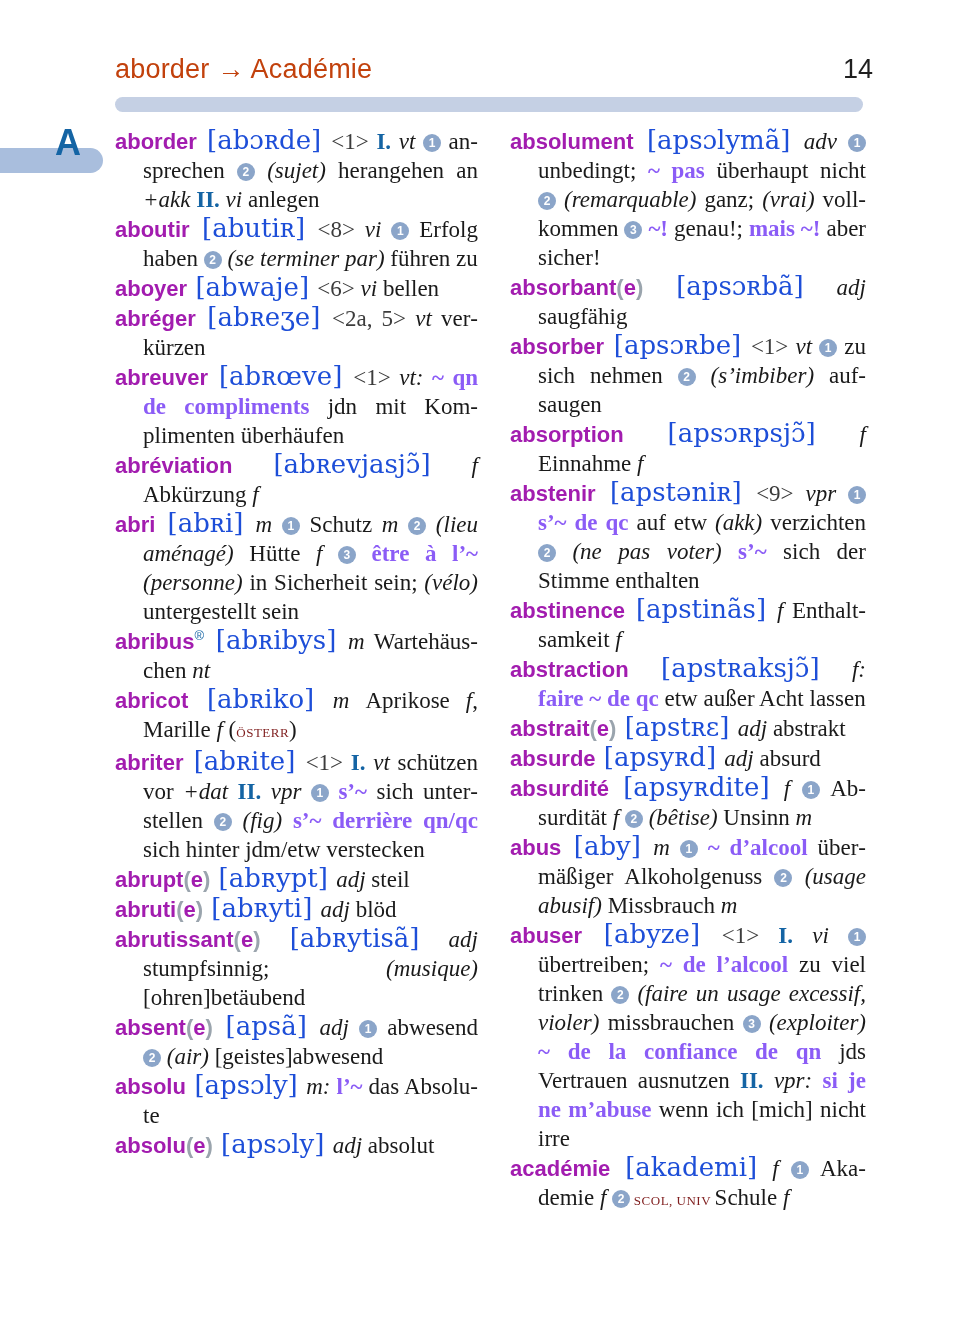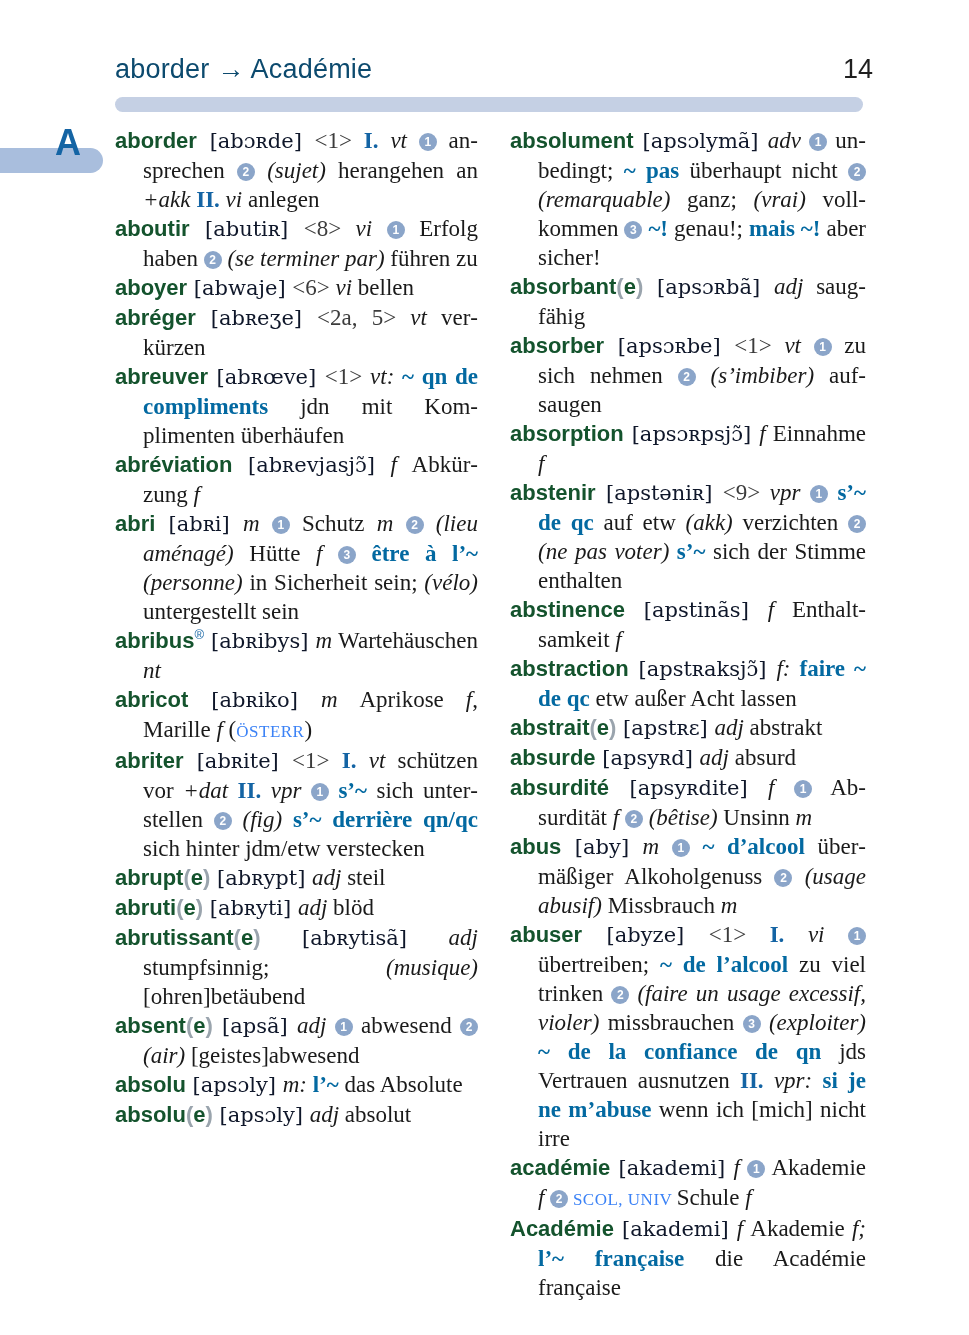--- a/index.html
+++ b/index.html
@@ -4,21 +4,21 @@
 <style>
   html,body{margin:0;padding:0;}
   body{
     width:969px;height:1335px;position:relative;background:#ffffff;
     font-family:"Liberation Serif","DejaVu Serif",serif;
     color:#1a1a1a;overflow:hidden;
   }
   .hdr-title{
     position:absolute;left:115px;top:54px;
     font-family:"Liberation Sans","DejaVu Sans",sans-serif;
-    font-size:27px;color:#0c4a6e;letter-spacing:.2px;
+    font-size:27px;color:#c2410c;letter-spacing:.2px;
   }
   .hdr-page{
     position:absolute;right:96px;top:54px;
     font-family:"Liberation Sans","DejaVu Sans",sans-serif;
     font-size:27px;color:#1f1f1f;
   }
   .hdr-bar{
     position:absolute;left:115px;top:97px;width:748px;height:15px;
     background:#c5d0e4;border-radius:8px;
   }
@@ -34,31 +34,31 @@
   .columns{
     position:absolute;left:115px;top:126px;width:751px;
     display:flex;gap:32px;
   }
   .col{width:363px;}
   .col.right{width:356px;}
   p.entry{
     margin:0;font-size:23px;line-height:29px;text-align:justify;
     padding-left:28px;text-indent:-28px;
   }
-  .hw{font-family:"Liberation Sans","DejaVu Sans",sans-serif;font-weight:bold;color:#14532d;font-size:22px;}
+  .hw{font-family:"Liberation Sans","DejaVu Sans",sans-serif;font-weight:bold;color:#a21caf;font-size:22px;}
   .hwp{font-family:"Liberation Sans","DejaVu Sans",sans-serif;font-weight:bold;color:#9aa4ad;font-size:22px;}
   .sup{font-family:"Liberation Sans","DejaVu Sans",sans-serif;color:#1464a4;font-size:13px;vertical-align:super;line-height:0;}
-  .ipa{color:#0f172a;font-family:"DejaVu Serif",serif;font-size:21px;}
+  .ipa{color:#1d4ed8;font-family:"DejaVu Serif",serif;font-size:26px;}
   .conj{color:#3c3c3c;}
   .rom{color:#1464a4;font-weight:bold;}
   .pos{font-style:italic;}
   .it{font-style:italic;}
-  .b{font-weight:bold;color:#0369a1;}
+  .b{font-weight:bold;color:#8b5cf6;}
   .pl{}
-  .sc{font-size:17px;color:#3b82f6;letter-spacing:.5px;}
+  .sc{font-size:13px;color:#7f1d1d;letter-spacing:.5px;}
   .circ{
     display:inline-block;width:18px;height:18px;border-radius:50%;
     background:#8ba5c9;color:#ffffff;text-align:center;
     font-family:"Liberation Sans","DejaVu Sans",sans-serif;
     font-size:12px;font-weight:bold;line-height:18px;
     vertical-align:2px;text-indent:0;
   }
 </style>
 </head>
 <body>
@@ -96,15 +96,14 @@
       <p class="entry"><span class="hw">absorption</span><span class="ipa"> [apsɔʀpsjɔ̃] </span><span class="pos">f </span><span class="pl">Einnah­me </span><span class="pos">f</span></p>
       <p class="entry"><span class="hw">abstenir</span><span class="ipa"> [apstəniʀ] </span><span class="conj">&lt;9&gt; </span><span class="pos">vpr </span><span class="circ">1</span><span class="b"> s’~ de qc </span><span class="pl">auf etw </span><span class="it">(akk) </span><span class="pl">verzichten </span><span class="circ">2</span><span class="it"> (ne pas voter) </span><span class="b">s’~ </span><span class="pl">sich der Stimme enthalten</span></p>
       <p class="entry"><span class="hw">abstinence</span><span class="ipa"> [apstinãs] </span><span class="pos">f </span><span class="pl">Enthalt­samkeit </span><span class="pos">f</span></p>
       <p class="entry"><span class="hw">abstraction</span><span class="ipa"> [apstʀaksjɔ̃] </span><span class="pos">f: </span><span class="b">faire ~ de qc </span><span class="pl">etw außer Acht lassen</span></p>
       <p class="entry"><span class="hw">abstrait</span><span class="hwp">(</span><span class="hw">e</span><span class="hwp">)</span><span class="ipa"> [apstʀɛ] </span><span class="pos">adj </span><span class="pl">abstrakt</span></p>
       <p class="entry"><span class="hw">absurde</span><span class="ipa"> [apsyʀd] </span><span class="pos">adj </span><span class="pl">absurd</span></p>
       <p class="entry"><span class="hw">absurdité</span><span class="ipa"> [apsyʀdite] </span><span class="pos">f </span><span class="circ">1</span><span class="pl"> Ab­surdität </span><span class="pos">f </span><span class="circ">2</span><span class="it"> (bêtise) </span><span class="pl">Unsinn </span><span class="pos">m</span></p>
       <p class="entry"><span class="hw">abus</span><span class="ipa"> [aby] </span><span class="pos">m </span><span class="circ">1</span><span class="b"> ~ d’alcool </span><span class="pl">über­mäßiger Alkoholgenuss </span><span class="circ">2</span><span class="it"> (usage abusif) </span><span class="pl">Missbrauch </span><span class="pos">m</span></p>
       <p class="entry"><span class="hw">abuser</span><span class="ipa"> [abyze] </span><span class="conj">&lt;1&gt; </span><span class="rom">I. </span><span class="pos">vi </span><span class="circ">1</span><span class="pl"> übertreiben; </span><span class="b">~ de l’alcool </span><span class="pl">zu viel trinken </span><span class="circ">2</span><span class="it"> (faire un usage excessif, violer) </span><span class="pl">missbrauchen </span><span class="circ">3</span><span class="it"> (exploiter) </span><span class="b">~ de la confiance de qn </span><span class="pl">jds Vertrauen ausnutzen </span><span class="rom">II. </span><span class="pos">vpr: </span><span class="b">si je ne m’abuse </span><span class="pl">wenn ich [mich] nicht irre</span></p>
       <p class="entry"><span class="hw">académie</span><span class="ipa"> [akademi] </span><span class="pos">f </span><span class="circ">1</span><span class="pl"> Aka­demie </span><span class="pos">f </span><span class="circ">2</span><span class="sc"> SCOL, UNIV </span><span class="pl">Schule </span><span class="pos">f</span></p>
-      <p class="entry"><span class="hw">Académie</span><span class="ipa"> [akademi] </span><span class="pos">f </span><span class="pl">Akademie </span><span class="pos">f; </span><span class="b">l’~ française </span><span class="pl">die Académie française</span></p>
     </div>
 </main>
 
 </body></html>

